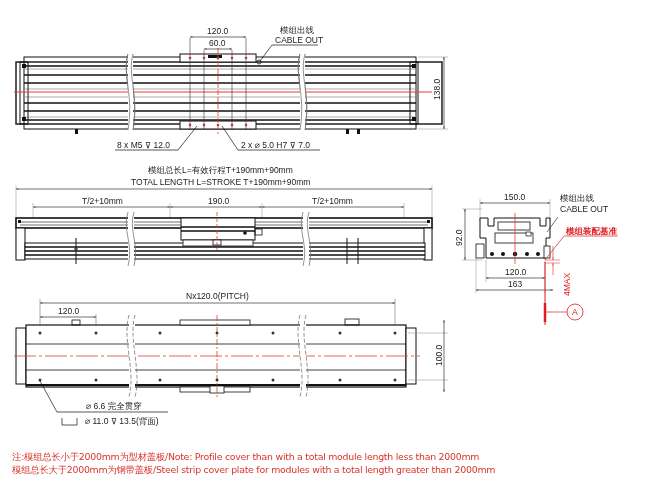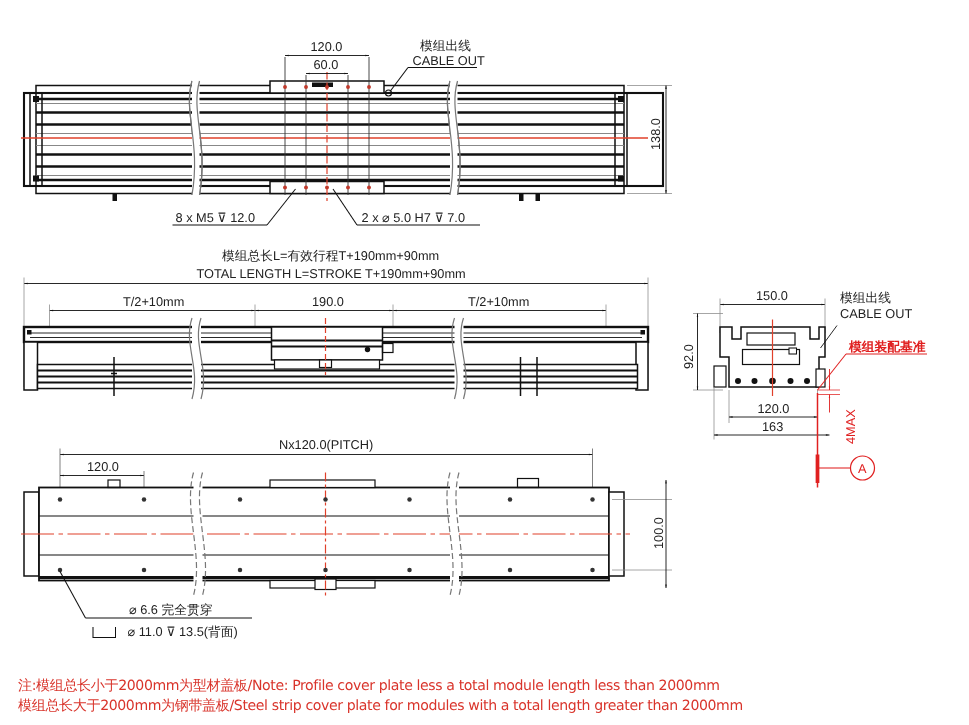--- a/index.html
+++ b/index.html
@@ -280,14 +280,14 @@
     <text class="dim" transform="translate(442,366) rotate(-90)">100.0</text>
 
     <line x1="40" y1="381" x2="57" y2="412" stroke="#111" stroke-width="0.7"></line>
     <line x1="57" y1="412" x2="168" y2="412" stroke="#111" stroke-width="0.7"></line>
     <text class="dim" x="86" y="409">⌀ 6.6 完全贯穿</text>
     <path d="M62,418 L62,425 L77,425 L77,418" fill="none" stroke="#111" stroke-width="0.7"></path>
     <text class="dim" x="85" y="424">⌀ 11.0 ⊽ 13.5(背面)</text>
   </g>
 </svg>
 
-<div class="note note1">注:模组总长小于2000mm为型材盖板/Note: Profile cover plate less a total module length less than 2000mm</div>
+<div class="note note1">注:模组总长小于2000mm为型材盖板/Note: Profile cover than with a total module length less than 2000mm</div>
 <div class="note note2">模组总长大于2000mm为钢带盖板/Steel strip cover plate for modules with a total length greater than 2000mm</div>
 
 </body></html>

